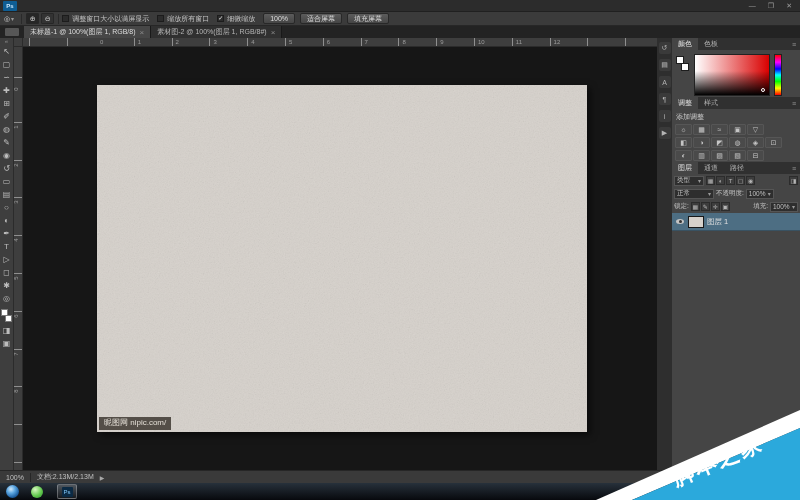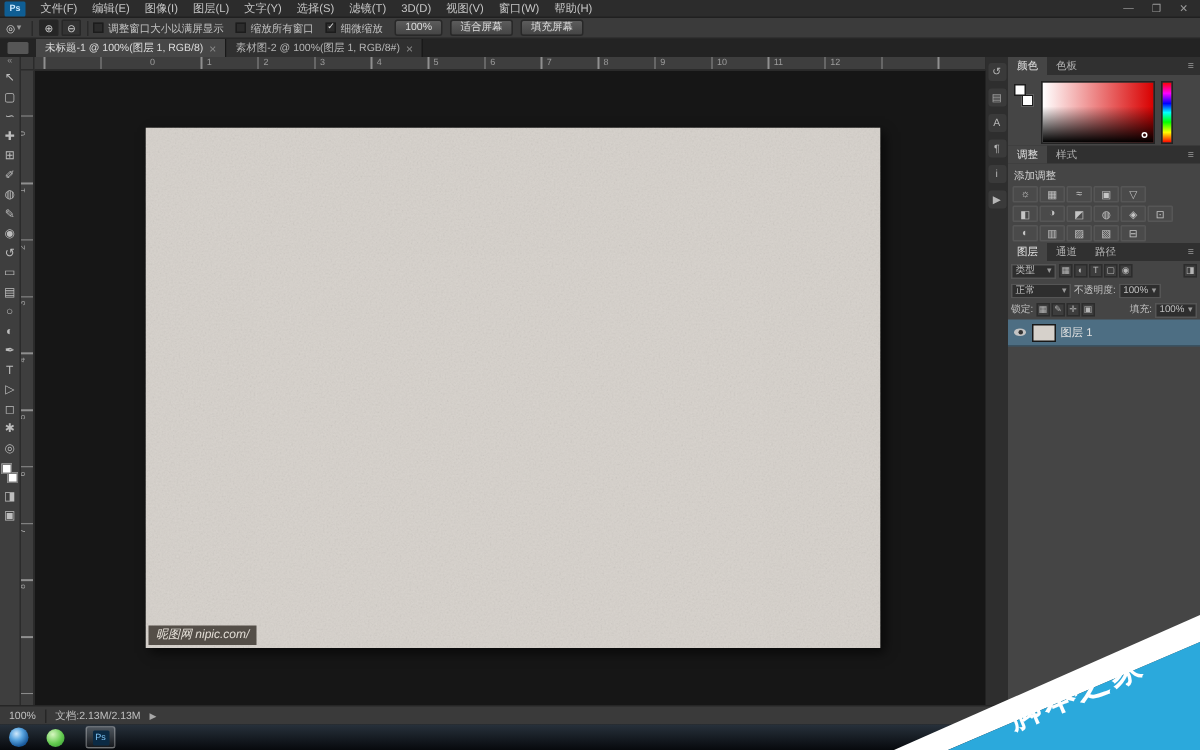--- a/index.html
+++ b/index.html
@@ -63,21 +63,21 @@
           background-position:0 38px;overflow:hidden;z-index:2;}
   .vnums{position:absolute;left:0;top:38px;display:flex;flex-direction:column;}
   .vnum{height:37.8px;font-size:6px;color:#9c9c9c;display:flex;justify-content:center;}
   .vnum span{transform:rotate(-90deg);transform-origin:center;height:8px;line-height:8px;}
 
   
   .pasteboard{position:absolute;left:23px;top:47px;width:634px;height:423px;background:#161616;overflow:hidden;z-index:1;}
   .canvas-wrap{position:absolute;left:74px;top:38px;width:490px;height:347px;
                box-shadow:3px 3px 7px rgba(0,0,0,0.6);}
   .watermark{position:absolute;left:2px;bottom:2px;background:rgba(66,60,54,0.88);color:#e3ded6;
-             font-size:8px;line-height:10px;padding:1px 5px 2px;font-style:italic;}
+             font-size:8px;line-height:10px;padding:1px 5px 2px;}
 
   
   .cstrip{position:absolute;left:657px;top:38px;width:15px;height:432px;background:#2e2e2e;
           display:flex;flex-direction:column;align-items:center;padding-top:4px;gap:5px;z-index:2;}
   .cicon{width:12px;height:12px;display:flex;align-items:center;justify-content:center;
          background:#3a3a3a;border-radius:2px;color:#b5b5b5;font-size:7px;}
 
   
   .panels{position:absolute;left:672px;top:38px;width:128px;height:432px;background:#454545;
           display:flex;flex-direction:column;z-index:2;}
@@ -143,34 +143,20 @@
   .banner{position:absolute;right:0;bottom:0;width:230px;height:90px;z-index:20;}
   .banner text{font-family:"Liberation Sans","DejaVu Sans",sans-serif;fill:#ffffff;}
 </style>
 </head>
 <body>
 
 <div id="root">
 
   <div class="menubar">
     <div class="ps-logo">Ps</div>
-    <div class="menu-items">
-
-    <span class="menu-item">文件(F)</span>
-        <span class="menu-item">编辑(E)</span>
-        <span class="menu-item">图像(I)</span>
-        <span class="menu-item">图层(L)</span>
-        <span class="menu-item">文字(Y)</span>
-        <span class="menu-item">选择(S)</span>
-        <span class="menu-item">滤镜(T)</span>
-        <span class="menu-item">3D(D)</span>
-        <span class="menu-item">视图(V)</span>
-        <span class="menu-item">窗口(W)</span>
-        <span class="menu-item">帮助(H)</span>
-      </div>
     <div class="win-controls">
       <span>—</span>
       <span>❐</span>
       <span>✕</span>
     </div>
   </div>
 
   <div class="optionsbar">
     <div class="ob-tool">
       <span>◎</span>

